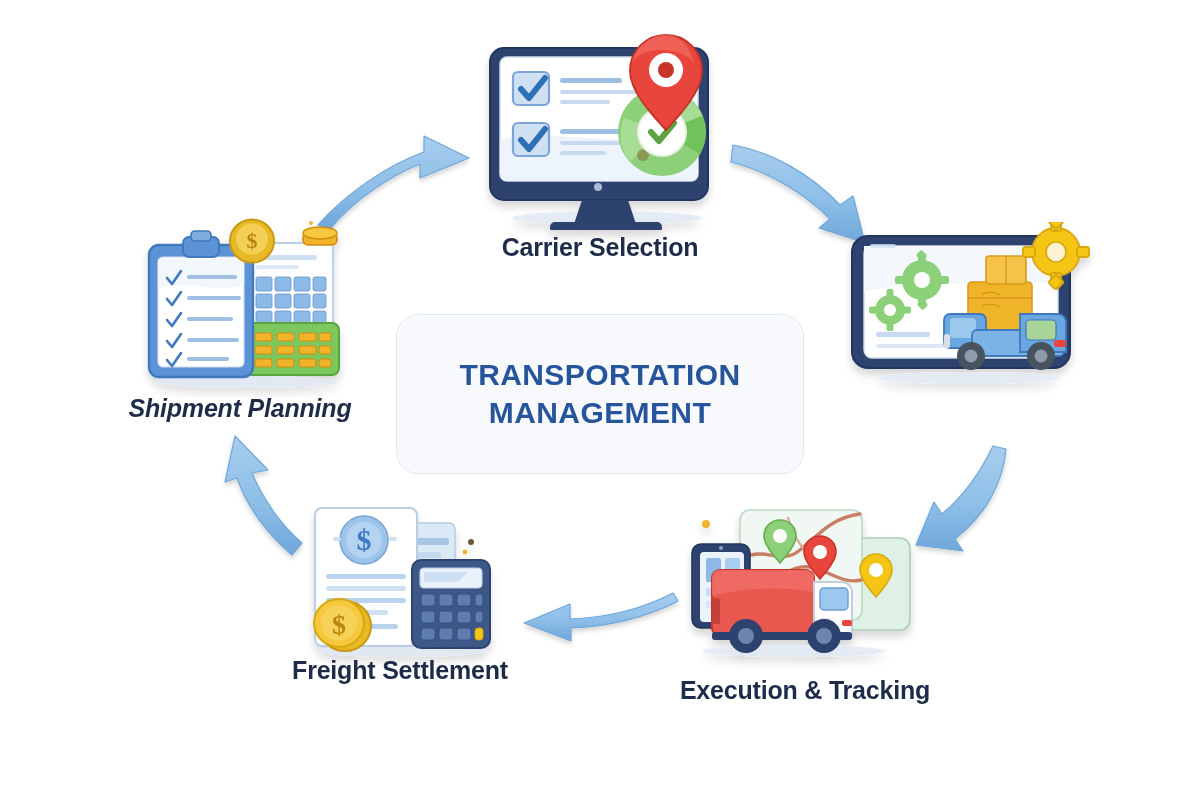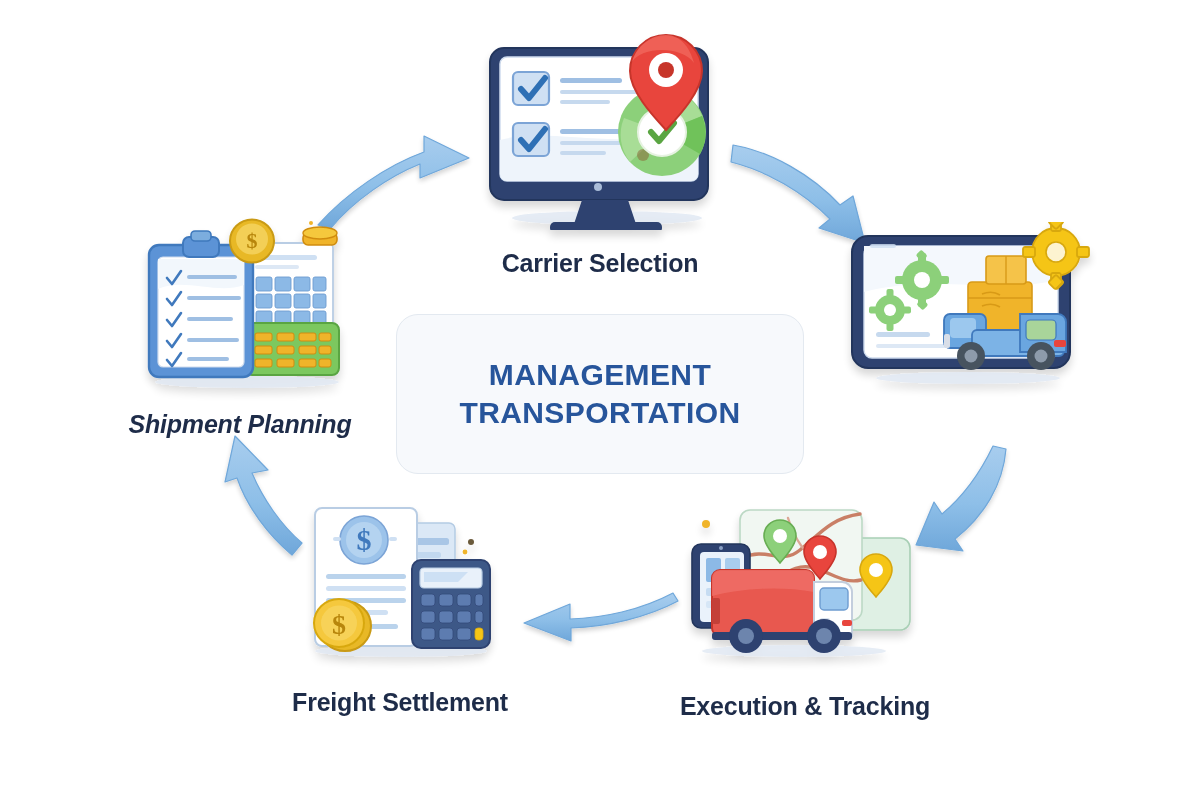--- a/index.html
+++ b/index.html
@@ -12,21 +12,20 @@
   }
   #stage{position:absolute;inset:0;width:1200px;height:800px;}
   .label{
     position:absolute;
     text-align:center;
     color:#1e2c49;
     font-weight:bold;
     font-size:25px;
     letter-spacing:-0.2px;
     white-space:nowrap;
-    margin-top:16px;
   }
   .center-box{
     position:absolute;
     left:396px;top:314px;width:408px;height:160px;
     background:#f7f9fc;
     border:1.5px solid #e3e9f0;
     border-radius:22px;
     box-sizing:border-box;
     display:flex;align-items:center;justify-content:center;
   }
@@ -98,22 +97,22 @@
     </g>
 
     <g filter="url(#softsh)">
       <path d="M292,555 C268,535 247,507 237,478 L225,482 L235,436 L268,470 L252,473
                C263,499 281,525 302,543 Z" fill="url(#agrad)" stroke="#6fa7da" stroke-width="1.2" stroke-linejoin="round"></path>
     </g>
   </svg>
 
   <div class="center-box">
     <div class="center-text">
+      <div>TRANSPORTATION</div>
       <div>MANAGEMENT</div>
-      <div>TRANSPORTATION</div>
     </div>
   </div>
 
   <div class="icon-wrap" style="left:470px;top:30px;">
     <svg width="270" height="200" viewBox="0 0 270 200" filter="url(#iconsh)">
       <ellipse cx="137" cy="188" rx="95" ry="7" fill="#dde6f2" opacity="0.75"></ellipse>
 
       <rect x="20" y="18" width="218" height="152" rx="14" fill="#2d4270"></rect>
       <rect x="20" y="18" width="218" height="152" rx="14" fill="none" stroke="#24355c" stroke-width="2"></rect>
       <rect x="30" y="27" width="198" height="124" rx="7" fill="#ffffff"></rect>
@@ -325,21 +324,21 @@
       <g>
         <ellipse cx="60" cy="136" rx="26" ry="25" fill="#e8b825" stroke="#c99a12" stroke-width="2"></ellipse>
         <ellipse cx="54" cy="133" rx="25" ry="24" fill="#f5c83c" stroke="#d8a810" stroke-width="2"></ellipse>
         <ellipse cx="54" cy="133" rx="18" ry="17.5" fill="#f8d96b" opacity="0.6"></ellipse>
         <text x="54" y="144" text-anchor="middle" font-family="Liberation Serif, serif" font-size="28" font-weight="bold" fill="#b8860b">$</text>
       </g>
       <circle cx="186" cy="52" r="3" fill="#6b5a3a"></circle>
       <circle cx="180" cy="62" r="2.4" fill="#f0b429"></circle>
     </svg>
   </div>
-  <div class="label" style="left:225px;top:672px;width:350px;">Freight Settlement</div>
+  <div class="label" style="left:225px;top:656px;width:350px;">Freight Settlement</div>
 
   <div class="icon-wrap" style="left:125px;top:215px;">
     <svg width="248" height="175" viewBox="0 0 248 175" filter="url(#iconsh)">
       <ellipse cx="122" cy="167" rx="92" ry="6" fill="#dde6f2" opacity="0.7"></ellipse>
 
       <rect x="122" y="28" width="86" height="112" rx="5" fill="#ffffff" stroke="#b9cde4" stroke-width="1.8"></rect>
       <rect x="130" y="40" width="62" height="5" rx="2.5" fill="#cfe0f3"></rect>
       <rect x="130" y="50" width="44" height="4" rx="2" fill="#dde8f5"></rect>
       <g fill="#8cb9e6" stroke="#6d9cd0" stroke-width="0.9">
         <rect x="131" y="62" width="16" height="14" rx="2"></rect>

